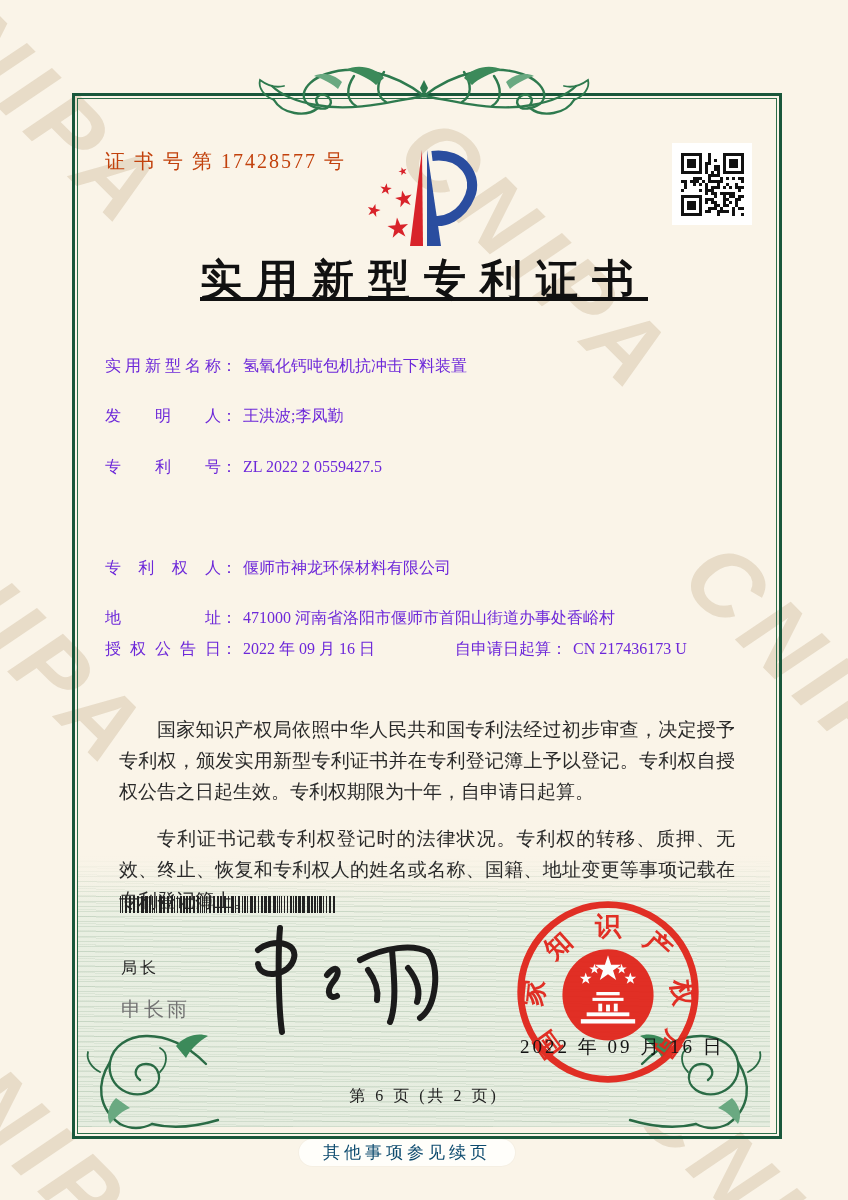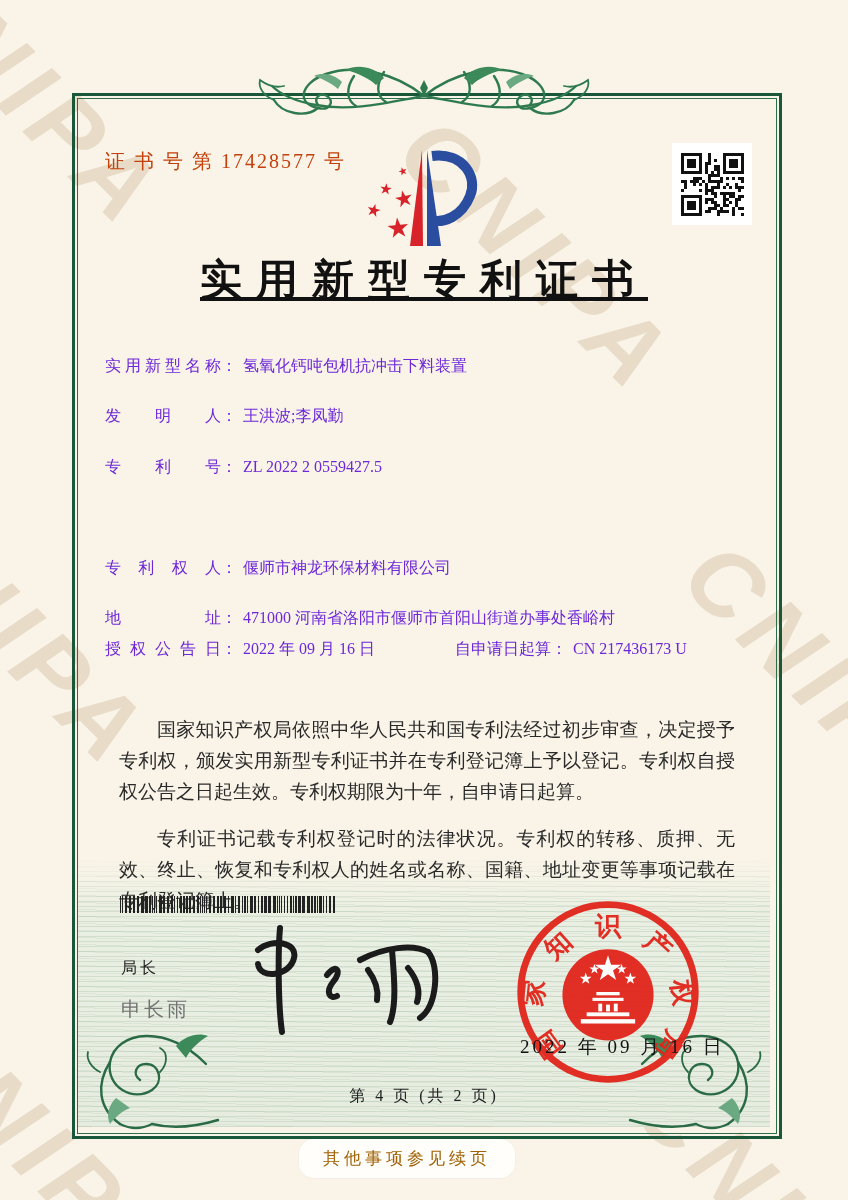--- a/index.html
+++ b/index.html
@@ -65,21 +65,21 @@
   
   .barcode{position:absolute;left:120px;top:896px;z-index:4}
   .director-title{position:absolute;left:121px;top:958px;font-size:16px;letter-spacing:3px;z-index:4;color:#222}
   .director-name{position:absolute;left:121px;top:996px;font-size:20px;letter-spacing:3px;z-index:4;color:#737373}
   .signature{position:absolute;left:232px;top:920px;z-index:4}
   .seal{position:absolute;left:511px;top:895px;width:194px;height:194px;z-index:5;opacity:.95}
   .seal-date{position:absolute;left:520px;top:1034px;font-size:19px;letter-spacing:3px;color:#141414;z-index:6;white-space:nowrap}
   .page-info{position:absolute;left:72px;top:1086px;width:704px;text-align:center;font-size:16px;letter-spacing:3px;z-index:4;color:#222}
   .cont-note{
     position:absolute;top:1139px;left:407px;transform:translateX(-50%);
-    background:#fffefa;padding:8px 24px;font-size:17px;letter-spacing:4px;z-index:4;color:#a16207;
+    background:#fffefa;padding:2px 24px;font-size:17px;letter-spacing:4px;z-index:4;color:#0c4a6e;
     box-shadow:0 0 0 1px rgba(0,0,0,0.02);
     border-radius:15px;
   }
 </style>
 </head>
 <body>
 
 <div class="page">
 
   <div class="wm wm1">CNIPA</div>
@@ -417,16 +417,16 @@
         <text x="32.37251111495742" y="101.89206449779957" text-anchor="middle" transform="rotate(-84 32.37251111495742 101.89206449779957)">家</text>
         <text x="54.499118767597636" y="58.46615186753719" text-anchor="middle" transform="rotate(-42 54.499118767597636 58.46615186753719)">知</text>
         <text x="100" y="41" text-anchor="middle" transform="rotate(0 100 41)">识</text>
         <text x="145.50088123240238" y="58.46615186753719" text-anchor="middle" transform="rotate(42 145.50088123240238 58.46615186753719)">产</text>
         <text x="167.62748888504257" y="101.89206449779957" text-anchor="middle" transform="rotate(84 167.62748888504257 101.89206449779957)">权</text>
         <text x="155.0131556174964" y="148.96939715588817" text-anchor="middle" transform="rotate(126 155.0131556174964 148.96939715588817)">局</text>
       </g>
   </svg>
   <div class="seal-date">2022 年 09 月 16 日</div>
 
-  <div class="page-info">第 4 页 (共 2 页)</div>
+  <div class="page-info">第 6 页 (共 2 页)</div>
   <div class="cont-note">其他事项参见续页</div>
 
 </div>
 
 </body></html>

